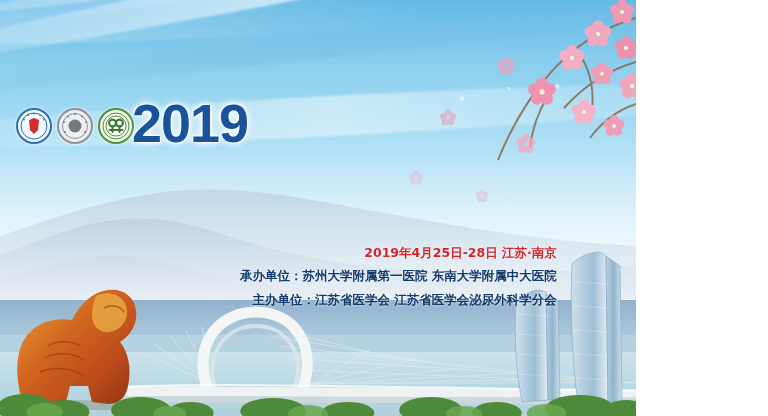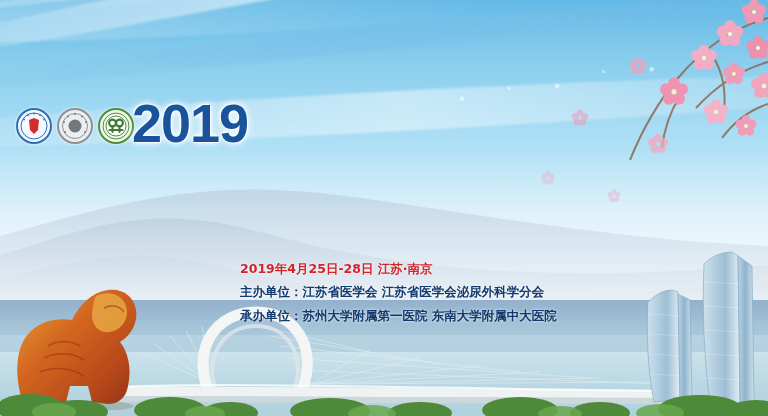--- a/index.html
+++ b/index.html
@@ -1,19 +1,19 @@
 <!DOCTYPE html>
 <html><head>
 <meta charset="utf-8">
 <style>
   html,body{margin:0;padding:0;background:#fff;}
   body{font-family:"Liberation Sans","DejaVu Sans",sans-serif;}
 
   .banner{
-    position:relative;width:768px;height:416px;overflow:hidden;
+    position:relative;width:636px;height:416px;overflow:hidden;
     background:linear-gradient(180deg,#63b9e6 0%,#8ccfee 16%,#addff5 34%,#cdeaf8 52%,#e2f2fb 66%,#eef7fc 78%,#f3f9fc 100%);
   }
 
   
   .ribbons{position:absolute;inset:0;overflow:hidden;}
   .rb{position:absolute;left:-20%;width:145%;transform-origin:left center;border-radius:50%;filter:blur(1.2px);}
   .rb1{top:6px;height:26px;transform:rotate(-7.5deg);background:linear-gradient(90deg,rgba(255,255,255,0) 0%,rgba(255,255,255,.55) 35%,rgba(255,255,255,.30) 75%,rgba(255,255,255,0) 100%);}
   .rb2{top:34px;height:16px;transform:rotate(-9deg);background:linear-gradient(90deg,rgba(255,255,255,0) 0%,rgba(160,210,240,.55) 40%,rgba(255,255,255,0) 100%);}
   .rb3{top:48px;height:34px;transform:rotate(-11deg);background:linear-gradient(90deg,rgba(255,255,255,0) 0%,rgba(255,255,255,.62) 45%,rgba(255,255,255,.18) 85%,rgba(255,255,255,0) 100%);}
   .rb4{top:84px;height:22px;transform:rotate(-6deg);background:linear-gradient(90deg,rgba(255,255,255,0) 0%,rgba(120,190,230,.42) 50%,rgba(255,255,255,0) 100%);}
@@ -46,21 +46,21 @@
   }
   .title-wrap{position:absolute;left:234px;top:92px;width:520px;}
   .tline{
     font-family:"DejaVu Sans","Liberation Sans",sans-serif;
     font-weight:700;color:#1a4f93;white-space:nowrap;
     text-shadow:0 0 4px rgba(255,255,255,.95),0 0 8px rgba(255,255,255,.8);
   }
   .tline1{font-size:25px;line-height:32px;letter-spacing:2.0px;}
   .tline2{font-size:26px;line-height:33px;letter-spacing:0.4px;}
 
-  .info{position:absolute;left:240px;top:258px;}
+  .info{position:absolute;left:240px;top:242px;text-align:right;}
   .info-date{font-family:"DejaVu Sans","Liberation Sans",sans-serif;font-size:12.5px;font-weight:700;
     color:#d6232a;line-height:22px;white-space:nowrap;text-shadow:0 0 3px rgba(255,255,255,.9);}
   .info-row{font-family:"DejaVu Sans","Liberation Sans",sans-serif;font-size:12.5px;font-weight:700;
     color:#123a6e;line-height:24px;white-space:nowrap;text-shadow:0 0 3px rgba(255,255,255,.9);}
 
   
   .logos{position:absolute;left:16px;top:108px;display:flex;gap:5px;align-items:center;}
   .logo{width:36px;height:36px;border-radius:50%;position:relative;
         box-shadow:0 0 3px rgba(255,255,255,.9);}
   .logo svg{display:block;}
@@ -394,17 +394,17 @@
     </div>
   </div>
 
   <div class="year">2019</div>
 
   <div class="title-wrap">
   </div>
 
   <div class="info">
     <div class="info-date">2019年4月25日-28日 江苏·南京</div>
+    <div class="info-row">承办单位：苏州大学附属第一医院 东南大学附属中大医院</div>
     <div class="info-row">主办单位：江苏省医学会   江苏省医学会泌尿外科学分会</div>
-    <div class="info-row">承办单位：苏州大学附属第一医院 东南大学附属中大医院</div>
   </div>
 
 </div>
 
 </body></html>

